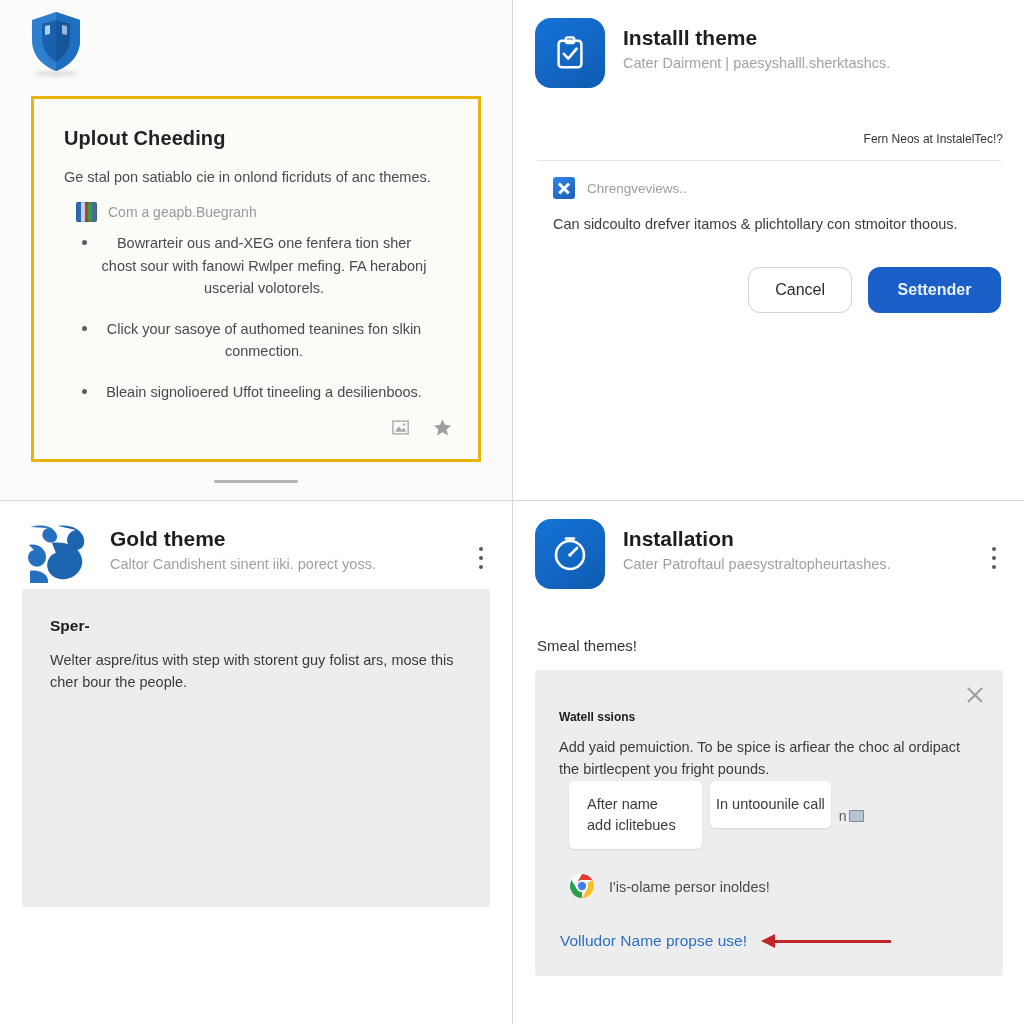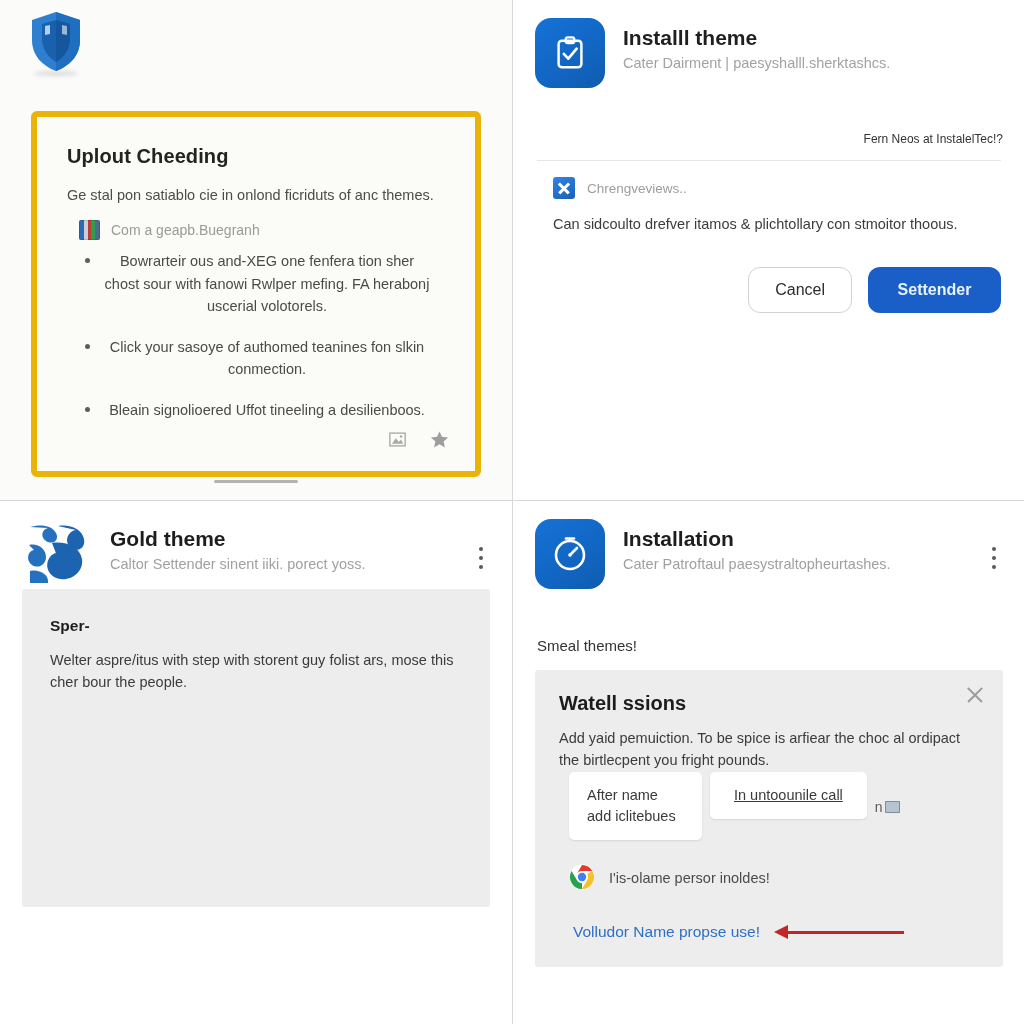--- a/index.html
+++ b/index.html
@@ -36,24 +36,23 @@
     width: 44px; height: 5px;
     border-radius: 50%;
     background: rgba(0,0,0,0.13);
     filter: blur(2px);
   }
   .card-tl {
     position: absolute;
     left: 31px; top: 96px;
     width: 450px; height: 366px;
     background: #fbfbf8;
-    border: 6px solid #eab308;
-    border-radius: 6px;
+    border: 3px solid #eab308;
+    border-radius: 0;
     padding: 28px 30px 0 30px;
-    margin-top: 15px;
   }
   .card-tl h2 {
     font-size: 20px;
     font-weight: bold;
     color: #232323;
     letter-spacing: 0.1px;
     margin-bottom: 16px;
   }
   .card-tl .lead {
     font-size: 14.5px;
@@ -320,24 +319,25 @@
     position: relative;
     padding: 18px 22px 0 22px;
   }
   .grey-box-2 {
     background: #ededed;
     border-radius: 3px;
     padding: 22px 24px 26px 24px;
     position: relative;
   }
   .grey-box-2 h3 {
-    font-size: 20px;
+    font-size: 12px;
     font-weight: bold;
     color: #1c1c1c;
     margin-bottom: 12px;
+    margin-top: 18px;
   }
   .grey-box-2 > p {
     font-size: 14.5px;
     line-height: 1.55;
     color: #3b3b3b;
     max-width: 430px;
   }
   .pill-row {
     display: flex;
     align-items: flex-start;
@@ -348,21 +348,21 @@
     background: #ffffff;
     border-radius: 5px;
     padding: 13px 18px;
     font-size: 14.5px;
     color: #3a3a3a;
     line-height: 1.45;
     box-shadow: 0 1px 2px rgba(0,0,0,.10);
     cursor: pointer;
   }
   .pill.one { width: 133px; }
-  .pill.two { padding: 13px 24px; align-self: flex-start; text-decoration: underline; }
+  .pill.two { padding: 13px 6px; align-self: flex-start; }
   .tiny-badge {
     font-size: 14px;
     color: #5b5b5b;
     align-self: center;
     padding-top: 2px;
     display: flex;
     align-items: center;
     gap: 2px;
   }
   .tiny-sq {
@@ -377,21 +377,21 @@
     align-items: center;
     gap: 14px;
     margin: 0 0 30px 10px;
   }
   .chrome-row span {
     font-size: 14.5px;
     color: #4b4b4b;
   }
   .link-row {
     position: relative;
-    margin-left: 14px;
+    margin-left: 1px;
     display: flex;
     align-items: center;
   }
   .blue-link {
     font-size: 15.5px;
     color: #2e6fc4;
     cursor: pointer;
   }
   .arrow {
     margin-left: 14px;
@@ -507,21 +507,21 @@
           <path d="M6 6 L64 6 L64 64 L6 64 Z" fill="#ffffff"></path>
           <path d="M8 8 C18 5 30 6 34 14 C38 22 30 26 24 22 C18 18 20 10 26 9 Z" fill="#2671bf"></path>
           <path d="M36 7 C48 5 60 10 62 20 C64 30 54 34 48 28 C42 22 46 12 54 11 Z" fill="#1c63b0"></path>
           <path d="M7 26 C16 24 24 30 24 38 C24 46 16 50 10 46 C4 42 5 32 12 31 Z" fill="#2671bf"></path>
           <path d="M30 24 C44 22 58 28 60 40 C62 52 50 62 38 60 C26 58 22 46 28 38 C32 32 42 32 46 38 C50 44 44 50 39 47" fill="#1c63b0"></path>
           <path d="M8 52 C18 50 26 56 26 62 L26 64 L8 64 Z" fill="#2671bf"></path>
         </svg>
       </div>
       <div class="hdr-txt">
         <div class="hdr-title">Gold theme</div>
-        <div class="hdr-sub">Caltor Settender sinent iiki. porect yoss.</div>
+        <div class="hdr-sub">Caltor Candishent sinent iiki. porect yoss.</div>
       </div>
       <div class="kebab">
         <i></i>
         <i></i>
         <i></i>
       </div>
     </div>
 
 
     <div class="big-grey">

